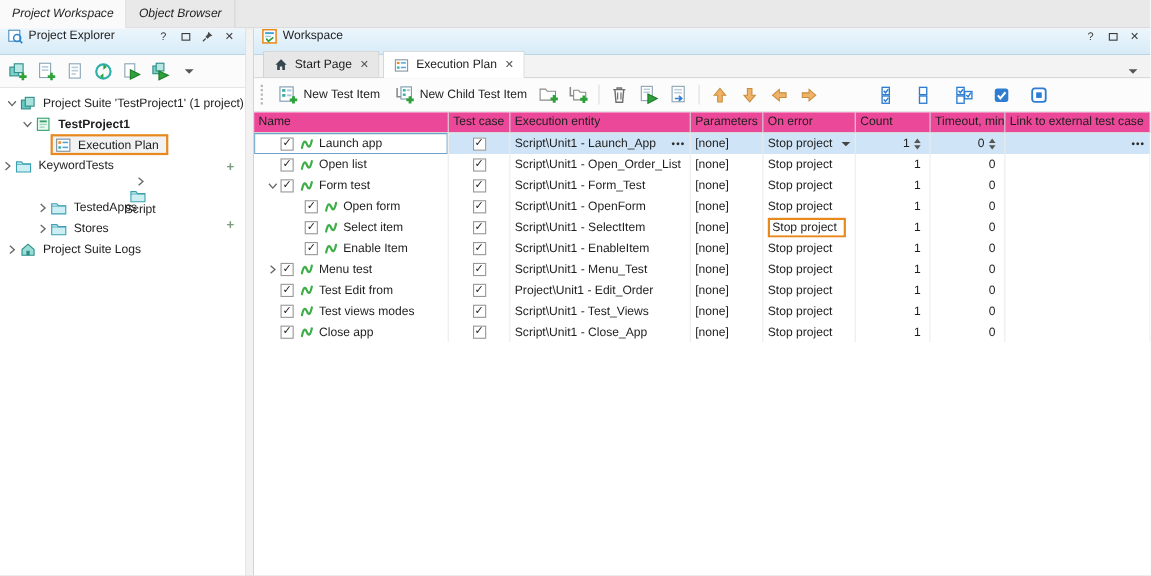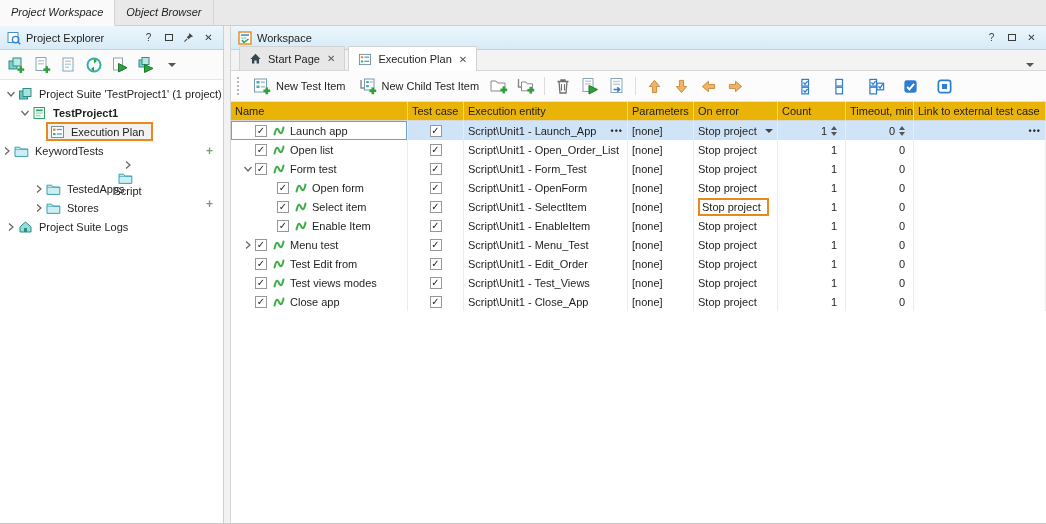--- a/index.html
+++ b/index.html
@@ -13,21 +13,21 @@
   .win-tabs { height:26px; background:#e9e9e9; border-bottom:1px solid #cfcfcf; display:flex; }
   .win-tab { padding:6px 11px 5px; border-right:1px solid #d4d4d4; background:#e9e9e9; white-space:nowrap;font-style:italic; }
   .win-tab.active { background:#fafafa; margin-bottom:-1px; border-bottom:1px solid #fafafa; }
   
   .main { display:flex; height:498px; background:#fff; }
   .left { width:224px; min-width:224px; display:flex; flex-direction:column; background:#fff; border-right:1px solid #cfcfcf; }
   .splitter { width:7px; background:#f2f2f2; border-right:1px solid #d4d4d4; }
   .right { flex:1; min-width:0; display:flex; flex-direction:column; background:#fff; }
   
   .panel-header { height:24px; flex:none; background:linear-gradient(#ecf6fc,#d7ebf7);
-    border-bottom:1px solid #b9d5e6; display:flex; align-items:center; gap:5px; padding:0 7px; }
+    border-bottom:1px solid #b9d5e6; display:flex; align-items:flex-start; gap:5px; padding:0 7px; }
   .ph-spacer { flex:1; }
   .ph-btn { width:15px; height:15px; display:flex; align-items:center; justify-content:center;
     color:#3a3a3a; font-size:10px; line-height:1; }
   .ph-box { width:8px; height:7px; border:1px solid #3a3a3a; display:inline-block; }
   .ic { display:inline-flex; align-items:center; justify-content:center; }
   .ic svg { display:block; }
   
   .pe-toolbar { height:30px; flex:none; display:flex; align-items:center; gap:2px; padding:0 4px;
     background:#fbfbfb; border-bottom:1px solid #e6e6e6; }
   .tbtn { height:24px; min-width:24px; display:flex; align-items:center; justify-content:center; border-radius:2px; }
@@ -51,21 +51,21 @@
   .tabbar-caret { position:absolute; right:12px; top:13px; }
   
   .ws-toolbar { height:31px; flex:none; display:flex; align-items:center; gap:3px; padding:0 5px;
     background:#fcfcfc; border-bottom:1px solid #e3e3e3; }
   .grip { width:4px; height:18px; border-left:2px dotted #b5b5b5; margin:0 4px 0 1px; }
   .tb-item { display:flex; align-items:center; gap:5px; padding:2px 5px; border-radius:2px; white-space:nowrap; }
   .tb-sep { width:1px; height:18px; background:#ddd; margin:0 3px; }
   .cb-group { display:flex; gap:10px; margin-left:46px; }
   
   .grid { flex:1; background:#fff; overflow:hidden; }
-  .grid-header { display:flex; height:19px; background:#eab308; border-bottom:1px solid #d6d6d6; }
+  .grid-header { display:flex; height:19px; background:#ec4899; border-bottom:1px solid #d6d6d6; }
   .gh-cell { border-right:1px solid #d6d6d6; padding:3px 4px 0; overflow:hidden; white-space:nowrap; color:#1e1e1e; flex:none; }
   .grid-row { display:flex; height:19px; }
   .g-cell { border-right:1px solid #ececec; display:flex; align-items:center; padding:0 4px;
     overflow:hidden; white-space:nowrap; flex:none; }
   .row-sel { background:#cfe5f7; }
   .row-sel .name-cell { background:#fff; box-shadow:inset 0 0 0 1px #6da3cb; }
   .g-cell.num { justify-content:flex-end; padding-right:8px; }
   .cb { width:12px; height:12px; flex:none; border:1px solid #979797; background:#fff;
     display:inline-flex; align-items:center; justify-content:center; font-size:10px; color:#1a1a1a; line-height:1; }
   .grid .twisty { width:14px; }
@@ -779,21 +779,21 @@
                   <svg width="14" height="14" viewBox="0 0 14 14">
                     <path d="M2.5 10.5 C4 3.5, 5.5 3.5, 7 7 C8.5 10.5, 10 10.5, 11.5 3.5" fill="none" stroke="#3fae49" stroke-width="2" stroke-linecap="round"></path>
                   </svg>
                 </span>
                 <span>Test Edit from</span>
               </div>
               <div class="g-cell" style="width: 56px; justify-content: center;">
                 <span class="cb">✓</span>
               </div>
               <div class="g-cell" style="width: 164px;">
-                <span>Script\Unit1 - Edit_Order</span>
+                <span>Project\Unit1 - Edit_Order</span>
               </div>
               <div class="g-cell" style="width: 66px;">
                 <span>[none]</span>
               </div>
               <div class="g-cell" style="width: 84px;">
                 <span>Stop project</span>
               </div>
               <div class="g-cell num" style="width: 68px;">
                 <span>1</span>
               </div>

